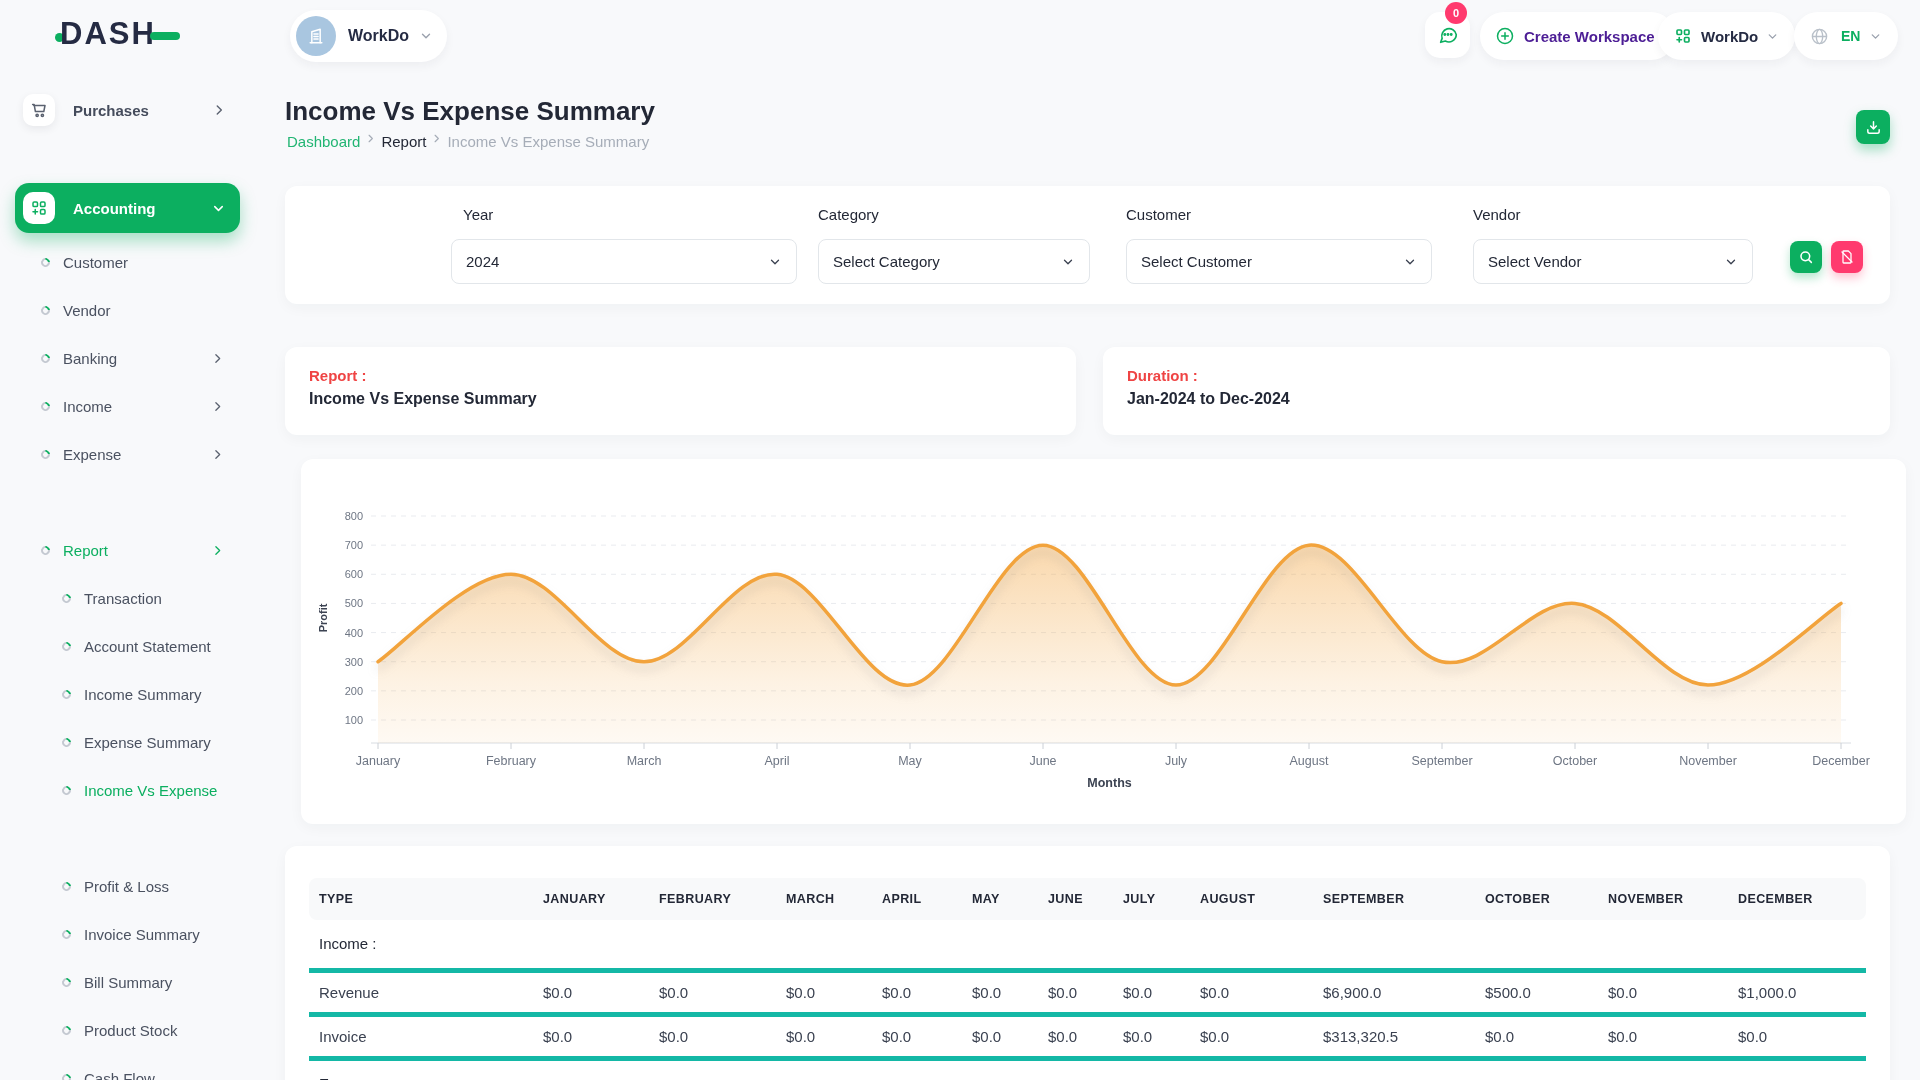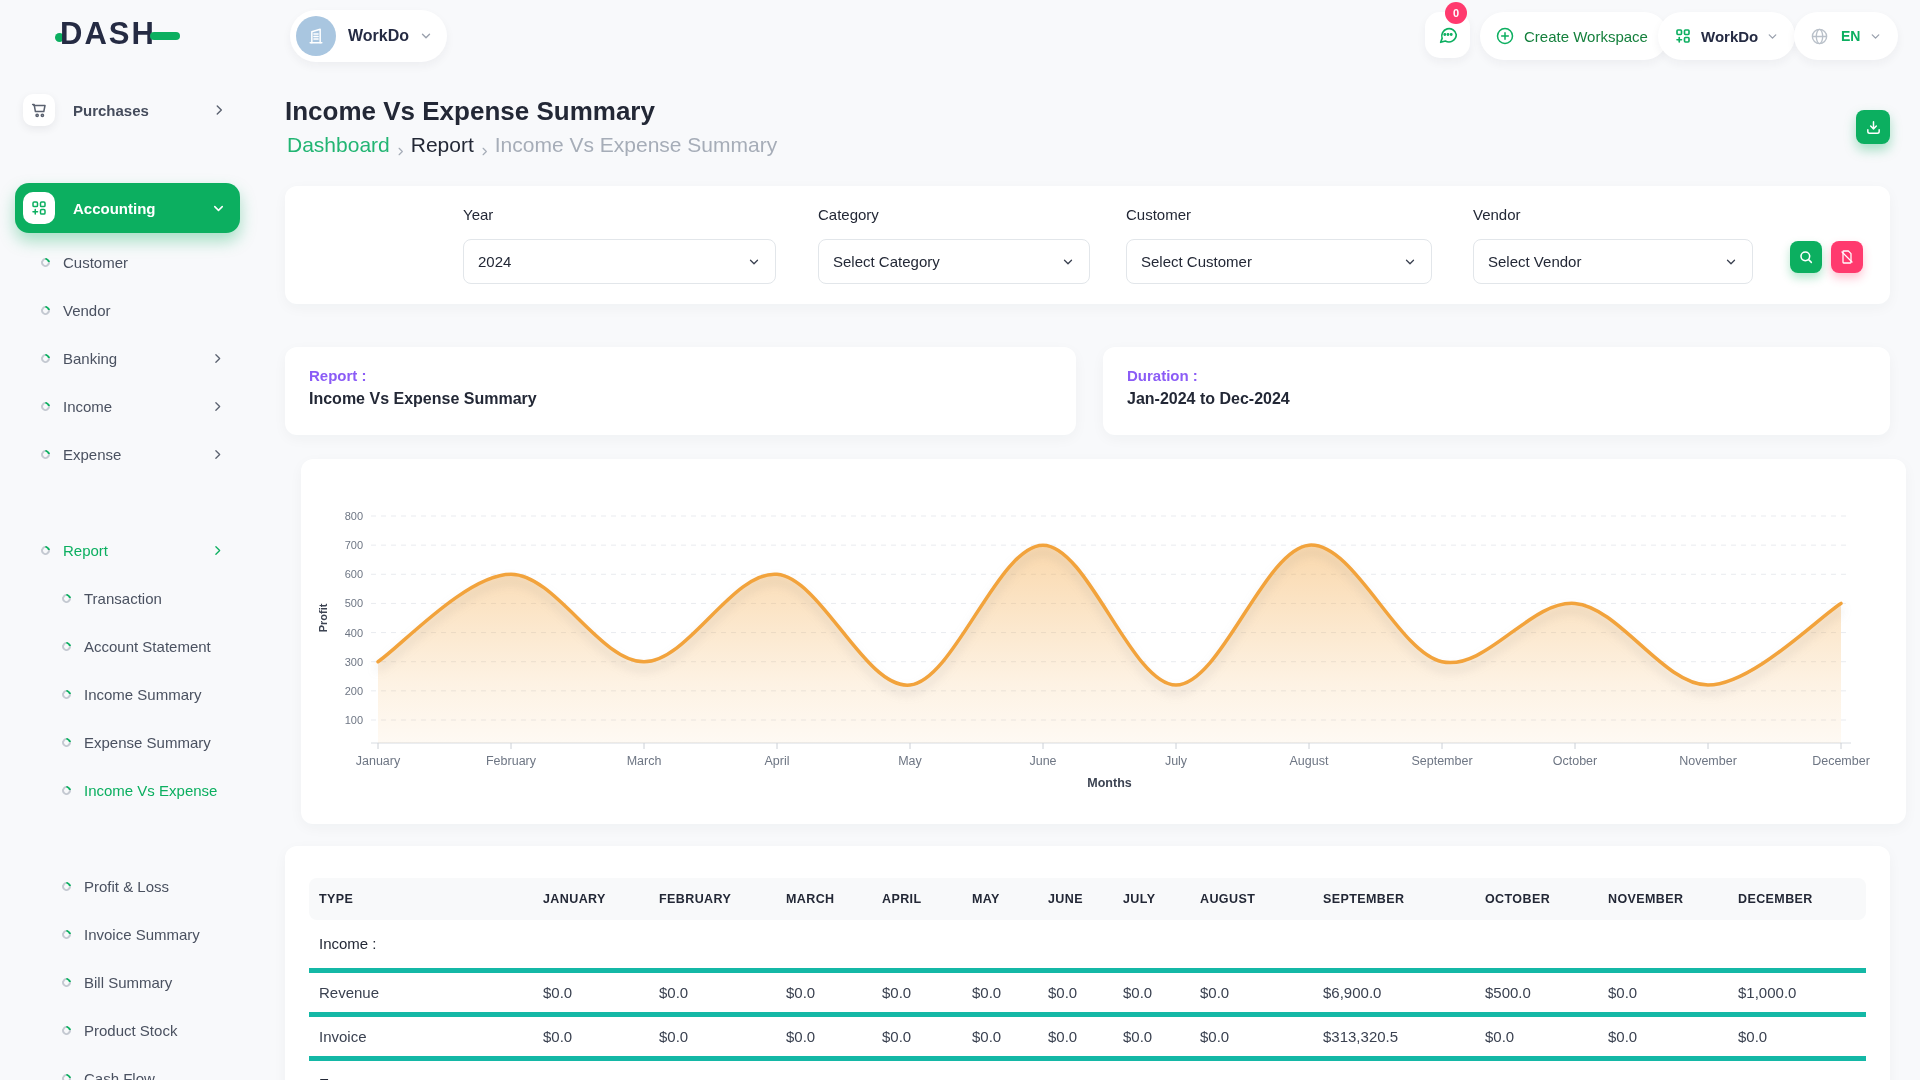--- a/index.html
+++ b/index.html
@@ -38,49 +38,49 @@
   .pill { background:#fff; border-radius:26px; box-shadow:0 4px 10px rgba(35,40,54,.05); display:flex;
           align-items:center; cursor:pointer; }
   .ws-pill { left:290px; top:10px; height:52px; border-radius:30px; padding:6px 14px 6px 6px; }
   .avatar { width:40px; height:40px; border-radius:50%; background:#a9c6e0; display:flex; align-items:center; justify-content:center; }
   .ws-name { margin:0 10px 0 12px; font-size:16px; font-weight:700; color:#252b43; }
 
   .chat-pill { left:1425px; top:12px; width:45px; height:46px; border-radius:15px; justify-content:center; }
   .badge { position:absolute; left:20px; top:-10px; width:22px; height:22px; border-radius:50%; background:#ff3a6e;
            color:#fff; font-size:11px; font-weight:700; display:flex; align-items:center; justify-content:center; }
   .cw-pill { left:1480px; top:12px; height:48px; padding:0 20px 0 15px; }
-  .cw-pill span { margin-left:9px; font-size:15px; font-weight:400; color:#15803d; }
+  .cw-pill span { margin-left:9px; font-size:15px; font-weight:700; color:#4c1d95; }
   .wd-pill { left:1658px; top:12px; height:48px; padding:0 16px; }
   .wd-pill span { margin:0 8px 0 9px; font-size:15px; font-weight:600; color:#252b43; }
   .lang-pill { left:1794px; top:12px; height:48px; padding:0 16px; }
   .lang-pill .lang { margin:0 9px 0 12px; font-size:14px; font-weight:700; color:#0caf60; }
 
   
   .page-title { left:285px; top:96px; font-size:26px; font-weight:700; color:#232836; }
-  .breadcrumb { left:287px; top:133px; display:flex; align-items:flex-end; gap:5px; font-size:21px; }
+  .breadcrumb { left:287px; top:133px; display:flex; align-items:flex-start; gap:5px; font-size:15px; }
   .bc-link { color:#22b573; cursor:pointer; }
   .bc-mid { color:#232836; font-weight:500; cursor:pointer; }
   .bc-cur { color:#a6adb8; }
   .dl-btn { left:1856px; top:110px; width:34px; height:34px; border-radius:8px; background:#0caf60;
             box-shadow:0 6px 12px rgba(12,175,96,.35); display:flex; align-items:center; justify-content:center; cursor:pointer; }
 
   
   .card { background:#fff; border-radius:12px; box-shadow:0 4px 14px rgba(35,40,54,.04); }
   .filter-card { left:285px; top:186px; width:1605px; height:118px; }
   .f-label { position:absolute; top:20px; font-size:15px; font-weight:500; color:#232836; }
   .select { position:absolute; top:53px; height:45px; border:1px solid #e2e6ea; border-radius:8px; background:#fff;
             display:flex; align-items:center; padding:0 14px; font-size:15px; color:#232836; cursor:pointer; }
   .select .sel-chev { margin-left:auto; display:flex; }
   .sq-btn { position:absolute; top:55px; width:32px; height:32px; border-radius:8px; display:flex;
             align-items:center; justify-content:center; cursor:pointer; }
   .btn-green { background:#0caf60; box-shadow:0 5px 10px rgba(12,175,96,.3); }
   .btn-pink { background:#ff3a6e; box-shadow:0 5px 10px rgba(255,58,110,.3); }
 
   .sum-card { height:88px; padding:20px 24px 0 24px; }
-  .sum-title { font-size:15px; font-weight:700; color:#8b5cf6; }
+  .sum-title { font-size:15px; font-weight:700; color:#ef4444; }
   .sum-value { font-size:16px; font-weight:700; color:#232836; margin-top:6px; }
 
   .chart-card { left:301px; top:459px; width:1605px; height:365px; }
   #chart-svg { position:absolute; left:12px; top:45px; }
 
   
   .table-card { left:285px; top:846px; width:1605px; height:300px; padding:32px 24px 0 24px; }
   table { border-collapse:collapse; table-layout:fixed; width:1557px; }
   thead th { background:#f8f9fa; height:42px; text-align:left; font-size:12.5px; font-weight:700;
              letter-spacing:.4px; color:#232836; padding:0 10px; }
@@ -292,21 +292,21 @@
   </div>
   <div class="abs dl-btn">
     <svg width="17" height="17" viewBox="0 0 24 24" fill="none" stroke="#fff" stroke-width="2.1" stroke-linecap="round" stroke-linejoin="round">
         <path d="M12 4v10m0 0l-4-4m4 4l4-4"></path>
         <path d="M4 15v2.5A2.5 2.5 0 0 0 6.5 20h11a2.5 2.5 0 0 0 2.5-2.5V15"></path>
       </svg>
   </div>
 
   <div class="abs card filter-card">
     <span class="f-label" style="left:178px">Year</span>
-    <div class="select" style="left:178px;width:313px">
+    <div class="select" style="left:166px;width:346px">
       <span>2024</span>
       <span class="sel-chev">
           <svg width="14" height="14" viewBox="0 0 24 24" fill="none" stroke="#3a4150" stroke-width="2.2" stroke-linecap="round" stroke-linejoin="round">
             <path d="M6 9l6 6 6-6"></path>
           </svg>
         </span>
     </div>
     <span class="f-label" style="left:533px">Category</span>
     <div class="select" style="left:533px;width:272px">
       <span>Select Category</span>

